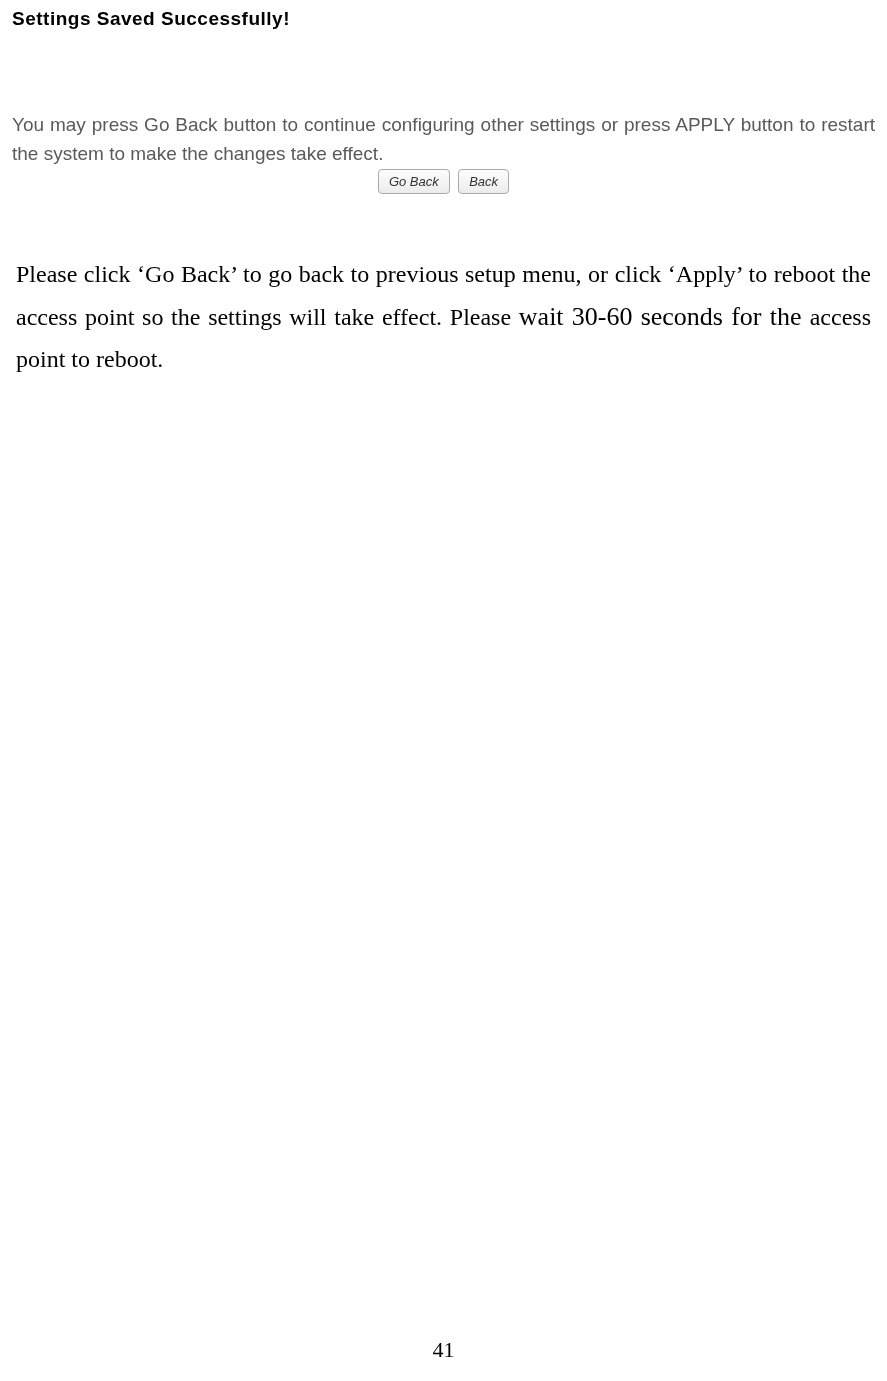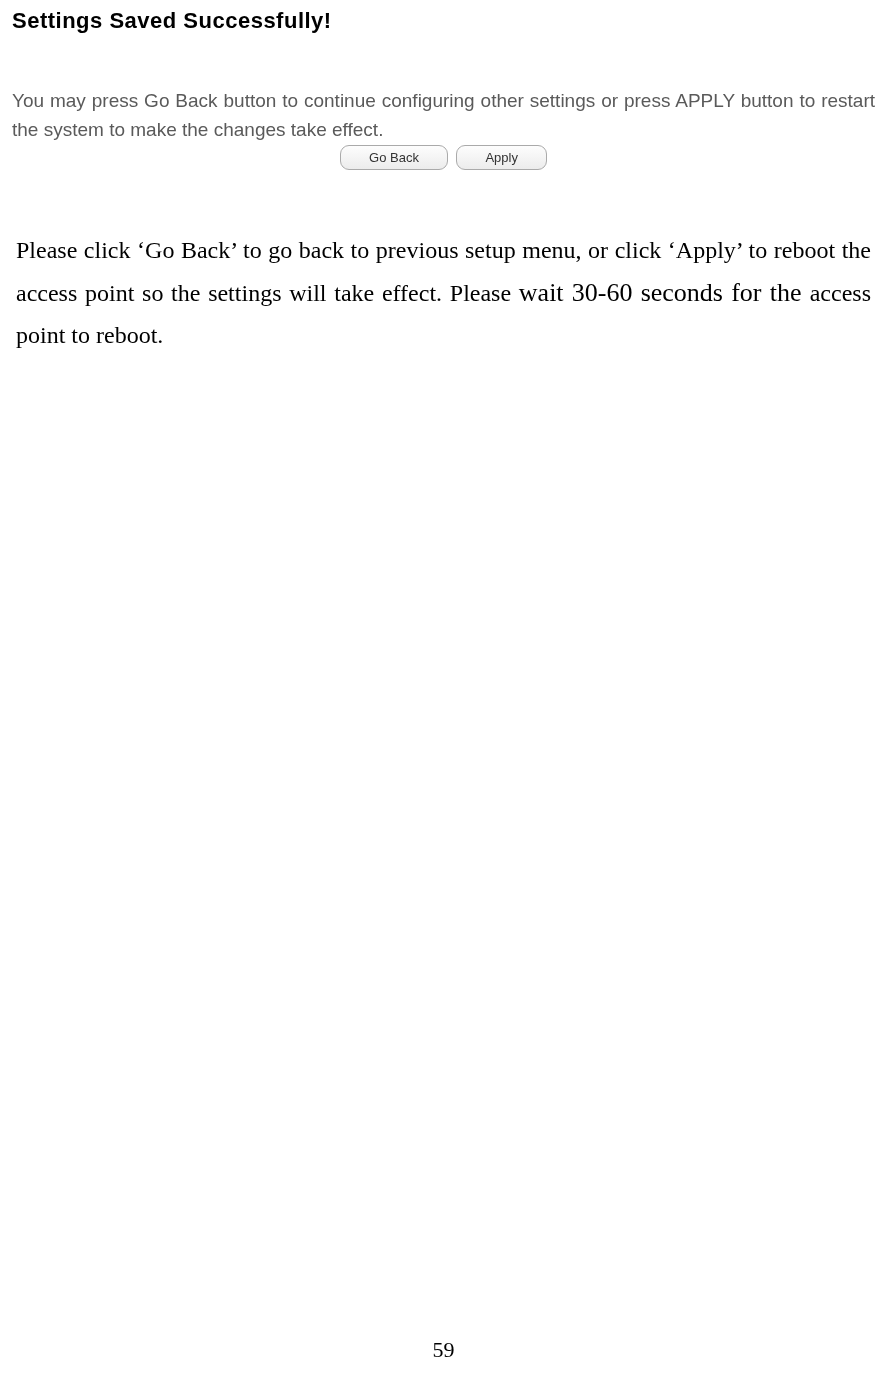--- a/index.html
+++ b/index.html
@@ -14,47 +14,48 @@
       font-family: Arial, Helvetica, sans-serif;
       position: relative;
       padding: 0;
     }
     .screenshot-area {
       padding: 8px 12px 0 12px;
     }
     .title {
       font-family: Arial, Helvetica, sans-serif;
       font-weight: bold;
-      font-size: 22px;
+      font-size: 19px;
       color: #000;
       letter-spacing: 0.5px;
-      margin-bottom: 52px;
+      margin-bottom: 80px;
     }
     .info-text {
       font-family: Arial, Helvetica, sans-serif;
       font-size: 19px;
       color: #5a5a5a;
       line-height: 1.55;
       text-align: justify;
     }
     .button-row {
       text-align: center;
       margin-bottom: 60px;
     }
     .ui-button {
       display: inline-block;
       font-family: Arial, Helvetica, sans-serif;
       font-size: 13px;
       color: #333;
       background: linear-gradient(to bottom, #fdfdfd, #ececec);
       border: 1px solid #aaa;
-      border-radius: 9px;
-      padding: 4px 28px;
+      border-radius: 4px;
+      padding: 4px 10px;
       margin: 0 2px;
       cursor: pointer;
+      font-style: italic;
     }
     .doc-text {
       font-family: "Times New Roman", Times, serif;
       font-size: 24px;
       color: #000;
       line-height: 1.7;
       padding: 0 16px;
       text-align: justify;
     }
     .doc-text .larger {
@@ -74,21 +75,21 @@
 </head>
 <body>
 
 <div class="screenshot-area">
   <div class="title">Settings Saved Successfully!</div>
 
   <div class="info-text">You may press Go Back button to continue configuring other settings or press APPLY button to restart the system to make the changes take effect.</div>
 
   <div class="button-row">
     <button class="ui-button">Go Back</button>
-    <button class="ui-button">Apply</button>
+    <button class="ui-button">Back</button>
   </div>
 </div>
 
 <div class="doc-text">
   <span>Please click ‘Go Back’ to go back to previous setup menu, or click ‘Apply’ to reboot the access point so the settings will take effect. Please </span><span class="larger">wait 30-60 seconds for the </span><span>access point to reboot.</span>
 </div>
 
-<div class="page-number">59</div>
+<div class="page-number">41</div>
 
 </body></html>

